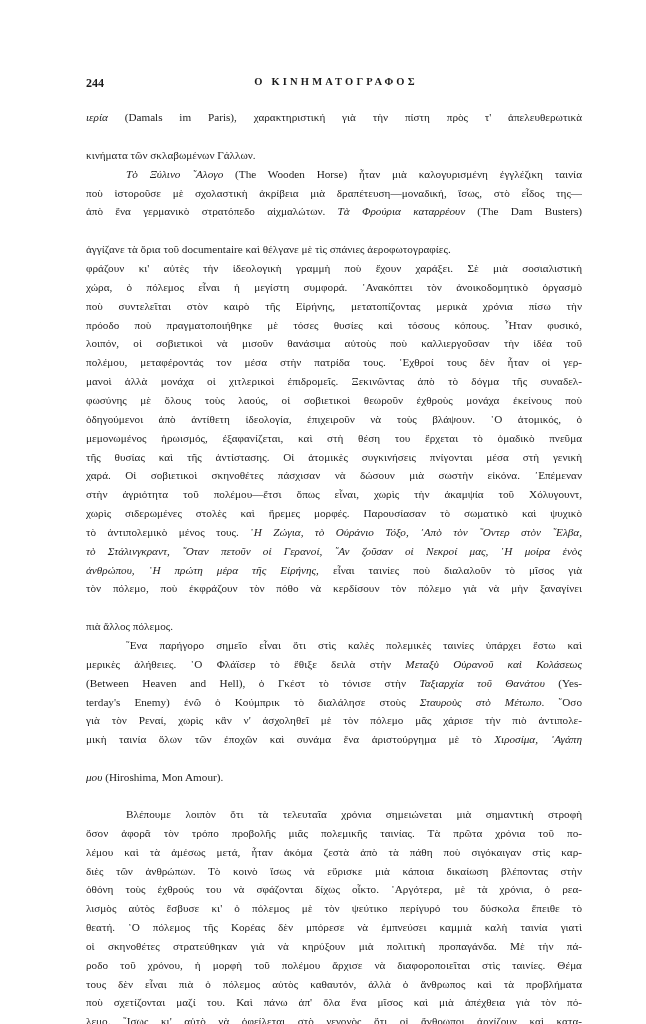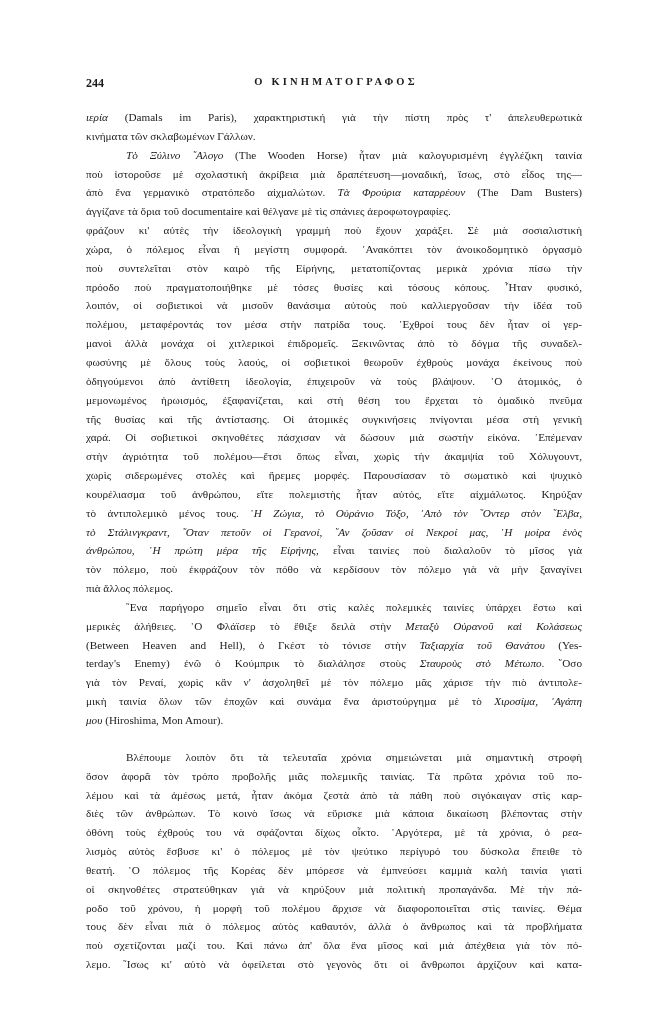--- a/index.html
+++ b/index.html
@@ -13,21 +13,21 @@
   .running-head { position: absolute; top: 76px; left: 86px; width: 500px; height: 18px; }
   .page-number { position: absolute; left: 0; top: 0; font-size: 12px; font-family: "Liberation Serif", serif; font-weight: bold; }
   .running-title { position: absolute; left: 0; width: 100%; text-align: center; top: 0; font-size: 10.5px; letter-spacing: 3.2px; font-family: "Liberation Serif", serif; font-weight: bold; }
   .body { position: absolute; left: 86px; top: 108px; width: 496px; }
   .line {
     height: 18.85px; line-height: 18.85px; font-size: 11.2px;
     font-family: "Liberation Serif", serif;
     white-space: nowrap; text-align: justify; text-align-last: justify;
     overflow: hidden;
   }
-  .line.last { text-align-last: left; }
+  .line.last { text-align-last: left; margin-top: 19px; }
   .line.indent { padding-left: 40px; }
   .gap { height: 18px; }
   .it { font-style: italic; }
 </style>
 </head>
 <body>
 
 <div class="page">
   <div class="running-head">
     <span class="page-number">244</span>
@@ -52,21 +52,20 @@
         <div class="line"><span>λοιπόν, οἱ σοβιετικοὶ νὰ μισοῦν θανάσιμα αὐτοὺς ποὺ καλλιεργοῦσαν τὴν ἰδέα τοῦ</span></div>
         <div class="line"><span>πολέμου, μεταφέροντάς τον μέσα στὴν πατρίδα τους. ᾿Εχθροί τους δὲν ἦταν οἱ γερ-</span></div>
         <div class="line"><span>μανοὶ ἀλλὰ μονάχα οἱ χιτλερικοὶ ἐπιδρομεῖς. Ξεκινῶντας ἀπὸ τὸ δόγμα τῆς συναδελ-</span></div>
         <div class="line"><span>φωσύνης μὲ ὅλους τοὺς λαούς, οἱ σοβιετικοὶ θεωροῦν ἐχθροὺς μονάχα ἐκείνους ποὺ</span></div>
         <div class="line"><span>ὁδηγούμενοι ἀπὸ ἀντίθετη ἰδεολογία, ἐπιχειροῦν νὰ τοὺς βλάψουν. ῾Ο ἀτομικός, ὁ</span></div>
         <div class="line"><span>μεμονωμένος ἡρωισμός, ἐξαφανίζεται, καὶ στὴ θέση του ἔρχεται τὸ ὁμαδικὸ πνεῦμα</span></div>
         <div class="line"><span>τῆς θυσίας καὶ τῆς ἀντίστασης. Οἱ ἀτομικὲς συγκινήσεις πνίγονται μέσα στὴ γενικὴ</span></div>
         <div class="line"><span>χαρά. Οἱ σοβιετικοὶ σκηνοθέτες πάσχισαν νὰ δώσουν μιὰ σωστὴν εἰκόνα. ᾿Επέμεναν</span></div>
         <div class="line"><span>στὴν ἀγριότητα τοῦ πολέμου—ἔτσι ὅπως εἶναι, χωρὶς τὴν ἀκαμψία τοῦ Χόλυγουντ,</span></div>
         <div class="line"><span>χωρὶς σιδερωμένες στολὲς καὶ ἤρεμες μορφές. Παρουσίασαν τὸ σωματικὸ καὶ ψυχικὸ</span></div>
-        <div class="line"><span>κουρέλιασμα τοῦ ἀνθρώπου, εἴτε πολεμιστὴς ἦταν αὐτός, εἴτε αἰχμάλωτος. Κηρύξαν</span></div>
         <div class="line"><span>τὸ ἀντιπολεμικὸ μένος τους. </span><span class="it">῾Η Ζώγια, τὸ Οὐράνιο Τόξο, ᾿Απὸ τὸν ῎Οντερ στὸν ῎Ελβα,</span></div>
         <div class="line"><span class="it">τὸ Στάλινγκραντ, ῞Οταν πετοῦν οἱ Γερανοί, ῎Αν ζοῦσαν οἱ Νεκροί μας, ῾Η μοίρα ἑνὸς</span></div>
         <div class="line"><span class="it">ἀνθρώπου, ῾Η πρώτη μέρα τῆς Εἰρήνης,</span><span> εἶναι ταινίες ποὺ διαλαλοῦν τὸ μῖσος γιὰ</span></div>
         <div class="line"><span>τὸν πόλεμο, ποὺ ἐκφράζουν τὸν πόθο νὰ κερδίσουν τὸν πόλεμο γιὰ νὰ μὴν ξαναγίνει</span></div>
         <div class="line last"><span>πιὰ ἄλλος πόλεμος.</span></div>
       </div>
       <div>
         <div class="line indent"><span>῞Ενα παρήγορο σημεῖο εἶναι ὅτι στὶς καλὲς πολεμικὲς ταινίες ὑπάρχει ἔστω καὶ</span></div>
         <div class="line"><span>μερικὲς ἀλήθειες. ῾Ο Φλάϊσερ τὸ ἔθιξε δειλὰ στὴν </span><span class="it">Μεταξὺ Οὐρανοῦ καὶ Κολάσεως</span></div>
         <div class="line"><span>(Between Heaven and Hell), ὁ Γκέστ τὸ τόνισε στὴν </span><span class="it">Ταξιαρχία τοῦ Θανάτου</span><span> (Yes-</span></div>

